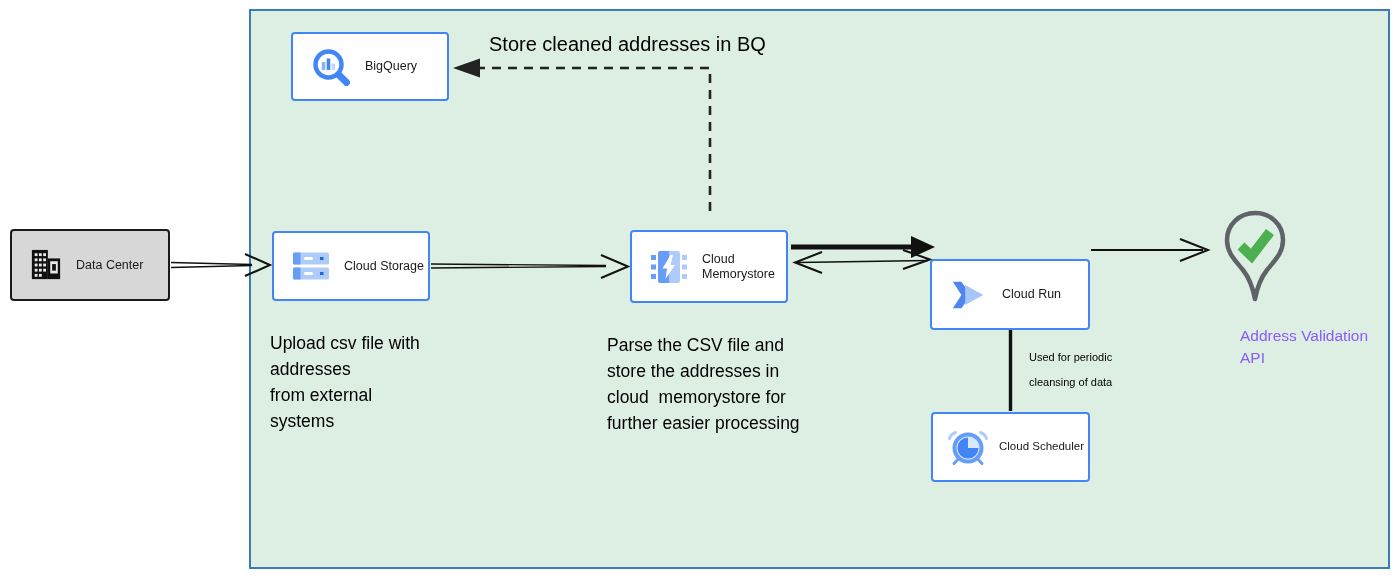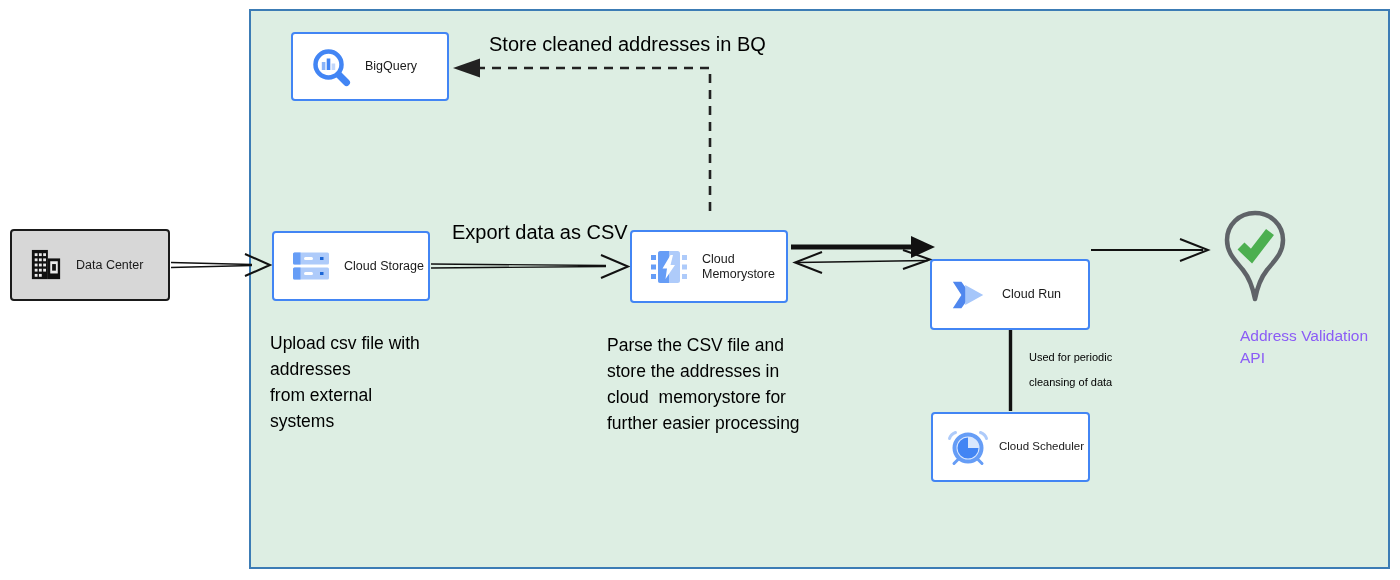--- a/index.html
+++ b/index.html
@@ -184,21 +184,20 @@
       <svg width="66" height="95" viewBox="0 0 66 95">
         <path d="M33,4 C17,4 5,16 5,31 C5,44 13,51 21,61 C27,68.5 30.5,77 33,90 C35.5,77 39,68.5 45,61 C53,51 61,44 61,31 C61,16 49,4 33,4 Z" fill="none" stroke="#5f6368" stroke-width="4.5" stroke-linejoin="round"></path>
         <path d="M19,37 L29.5,47 L48,23" fill="none" stroke="#4caf50" stroke-width="10" stroke-linejoin="miter"></path>
       </svg>
     </span>
   </div>
   <div class="pin-label" style="left:1240px; top:325px;">Address Validation API</div>
 
   <div class="edge-label" style="left:489px; top:33px;">Store cleaned addresses in BQ</div>
 
-  <div class="edge-label" style="left:452px; top:221px;">Export data as CSV</div>
 
   <div class="note" style="left:1029px; top:345px; font-size:11px; line-height:25px;">Used for periodic
 cleansing of data</div>
 
   <div class="note" style="left:270px; top:330px;">Upload csv file with
 addresses
 from external
 systems</div>
 
   <div class="note" style="left:607px; top:332px;">Parse the CSV file and

